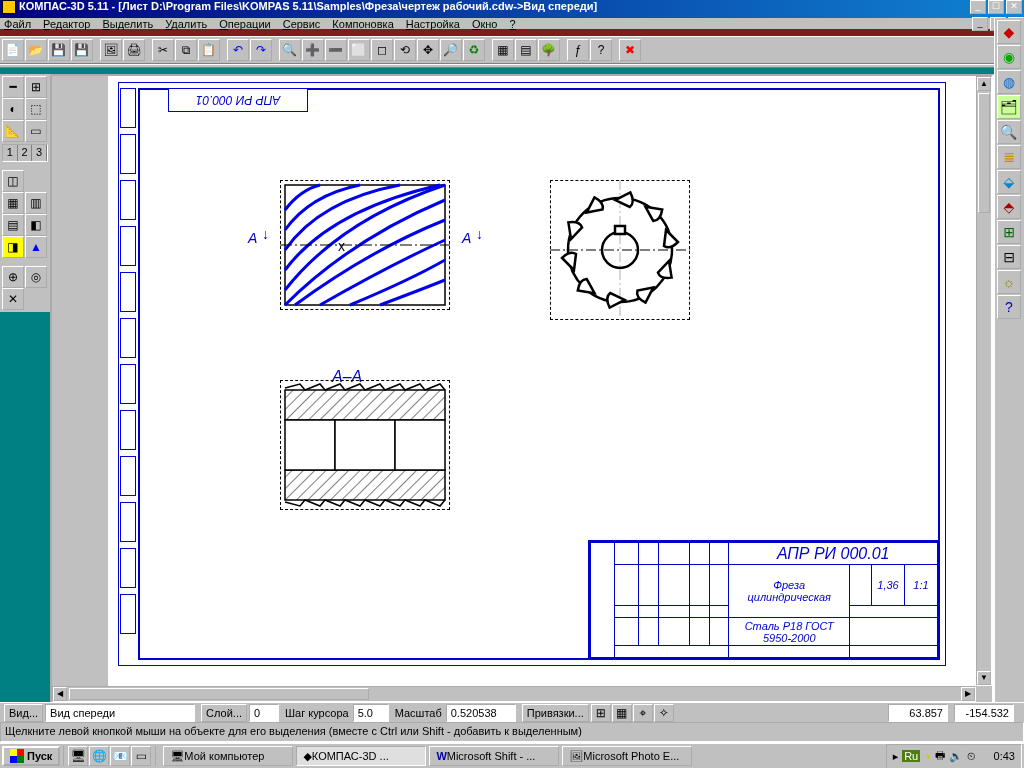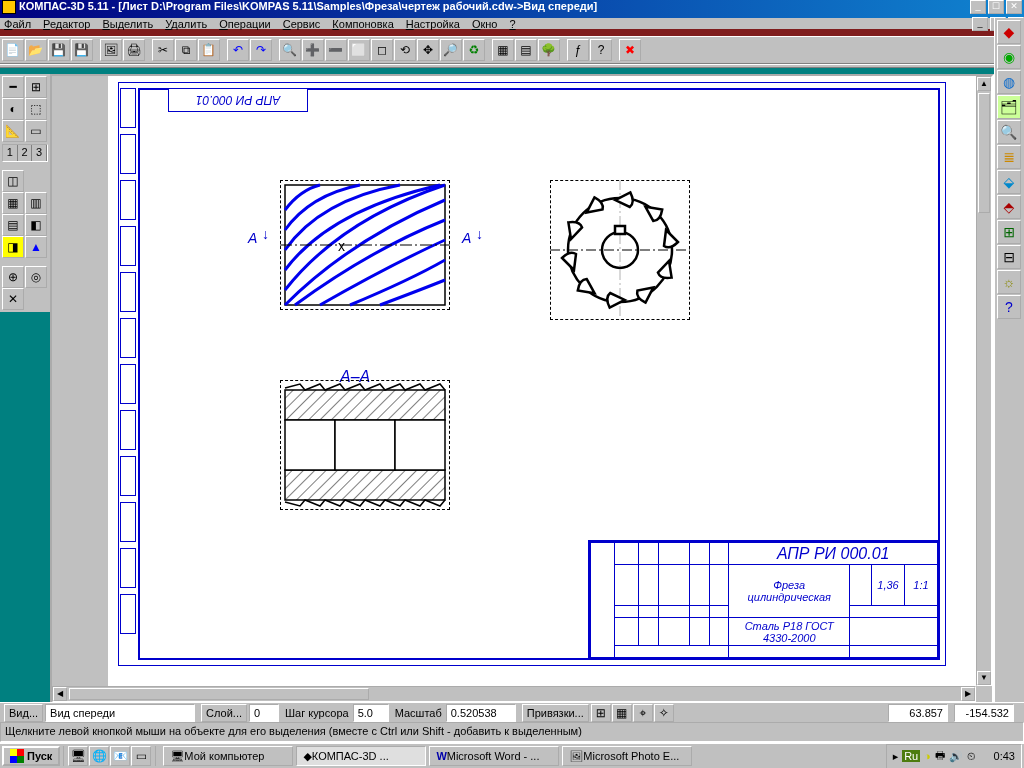--- a/index.html
+++ b/index.html
@@ -283,21 +283,21 @@
               <use href="#tooth" transform="rotate(144)"></use>
               <use href="#tooth" transform="rotate(180)"></use>
               <use href="#tooth" transform="rotate(216)"></use>
               <use href="#tooth" transform="rotate(252)"></use>
               <use href="#tooth" transform="rotate(288)"></use>
               <use href="#tooth" transform="rotate(324)"></use>
             </g>
           </svg>
         </div>
 
-        <div class="sectlabel" style="left:200px;top:278px;font-size:16px">А–А</div>
+        <div class="sectlabel" style="left:192px;top:278px;font-size:16px">А–А</div>
         <div class="view3">
           <div style="position:absolute;inset:0;border:1px dashed #000"></div>
           <svg width="170" height="130" viewBox="0 0 170 130">
             <defs>
               <pattern id="hatch" width="8" height="8" patternUnits="userSpaceOnUse" patternTransform="rotate(45)">
                 <line x1="0" y1="0" x2="0" y2="8" stroke="#000" stroke-width="1"></line>
               </pattern>
             </defs>
             <rect x="5" y="10" width="160" height="30" fill="url(#hatch)" stroke="#000" stroke-width="1.5"></rect>
             <rect x="5" y="90" width="160" height="30" fill="url(#hatch)" stroke="#000" stroke-width="1.5"></rect>
@@ -341,21 +341,21 @@
                   <td></td>
                   <td></td>
                   <td colspan="3"></td>
                 </tr>
             <tr style="height:24px">
               <td></td>
                   <td></td>
                   <td></td>
                   <td></td>
                   <td></td>
-              <td><span>Сталь Р18 ГОСТ</span><br><span>4330-2000</span></td>
+              <td><span>Сталь Р18 ГОСТ</span><br><span>5950-2000</span></td>
               <td colspan="3"></td>
             </tr>
             <tr style="height:12px">
                   <td colspan="5"></td>
                   <td></td>
                   <td colspan="3"></td>
                 </tr>
           </tbody>
             </table>
         </div>
@@ -417,21 +417,21 @@
   <div style="width:2px;border-left:1px inset #fff;height:20px;margin:0 3px"></div>
   <div class="tbtn" style="width:20px;height:20px">🖥</div>
   <div class="tbtn" style="width:20px;height:20px">🌐</div>
   <div class="tbtn" style="width:20px;height:20px">📧</div>
   <div class="tbtn" style="width:20px;height:20px">▭</div>
   <div style="width:2px;border-left:1px inset #fff;height:20px;margin:0 3px"></div>
   <div class="taskbtn">🖥 <span>Мой компьютер</span></div>
   <div class="taskbtn active">◆ <span>КОМПАС-3D ...</span></div>
   <div class="taskbtn">
       <span style="color:#00a;font-weight:bold">W</span> 
-      <span>Microsoft Word - ...</span>
+      <span>Microsoft Shift - ...</span>
     </div>
   <div class="taskbtn">🖼 <span>Microsoft Photo E...</span></div>
   <div class="tray">
     <span>▸</span>
     <span style="background:#4d7c0f;color:#fff;padding:0 2px">Ru</span>
     <span style="color:#cc0">◑</span>
     <span>🖶</span>
     <span>🔊</span>
     <span>⏲</span>
     <span style="margin-left:16px">0:43</span>

